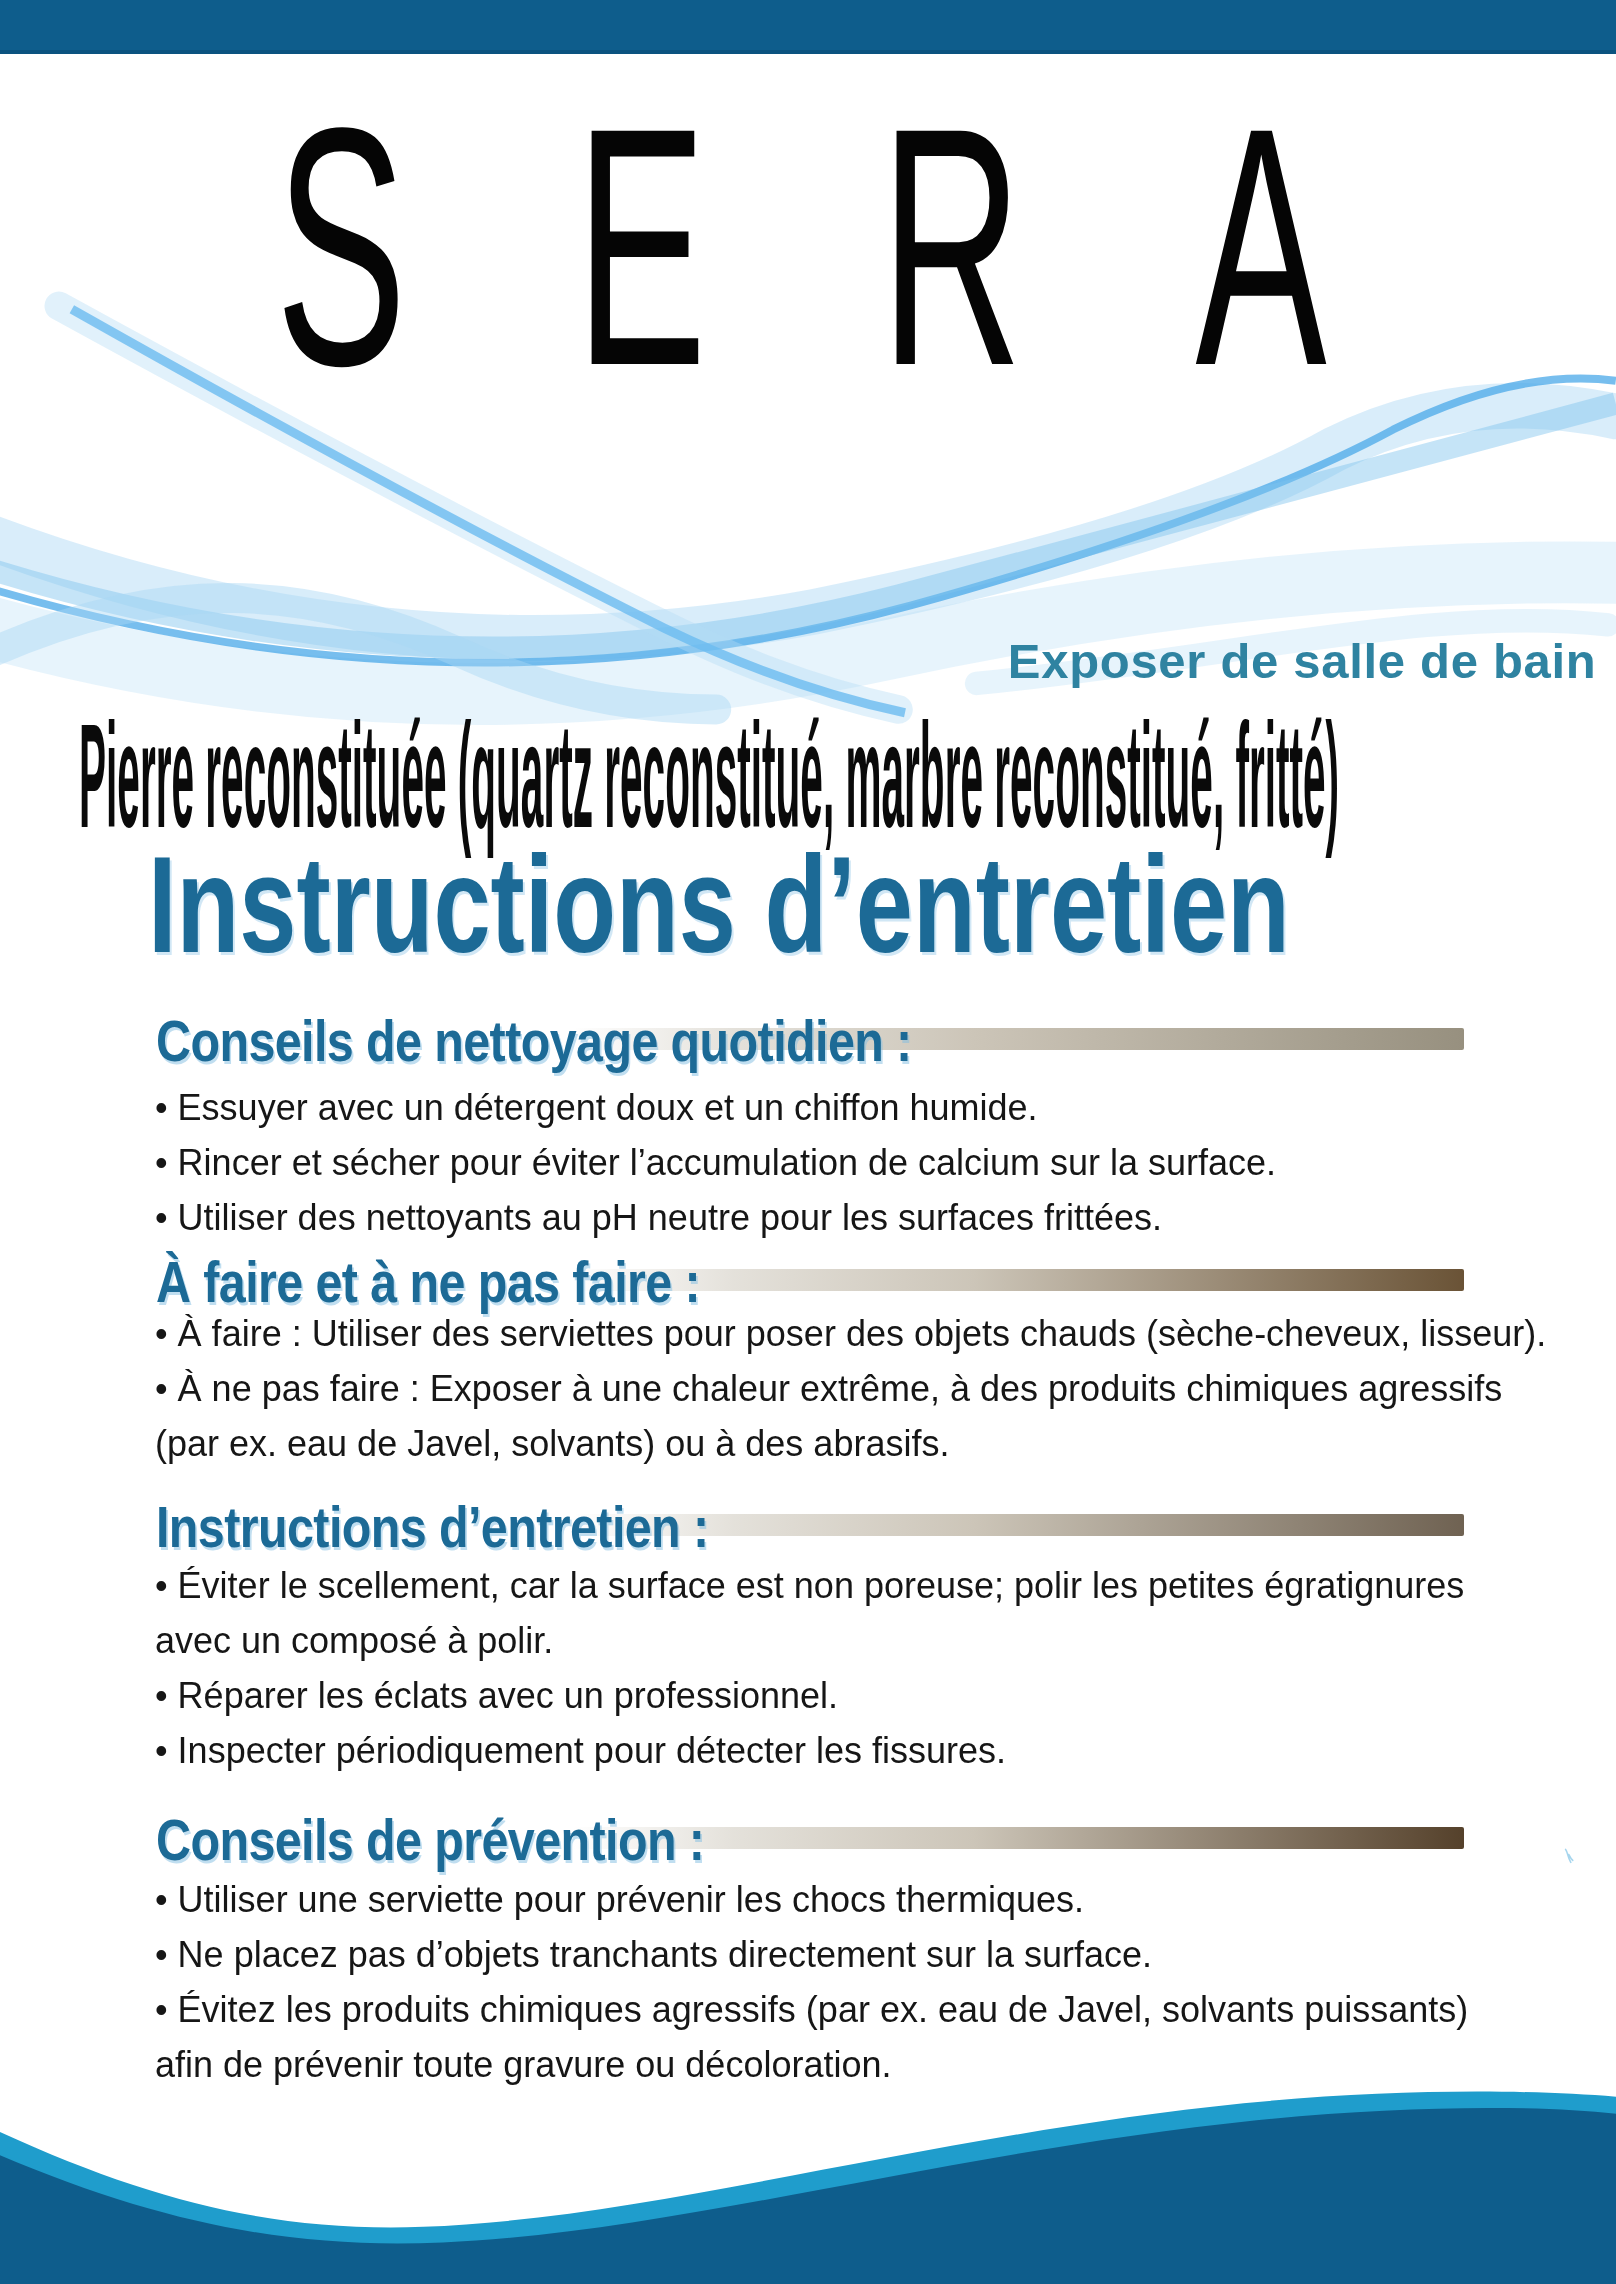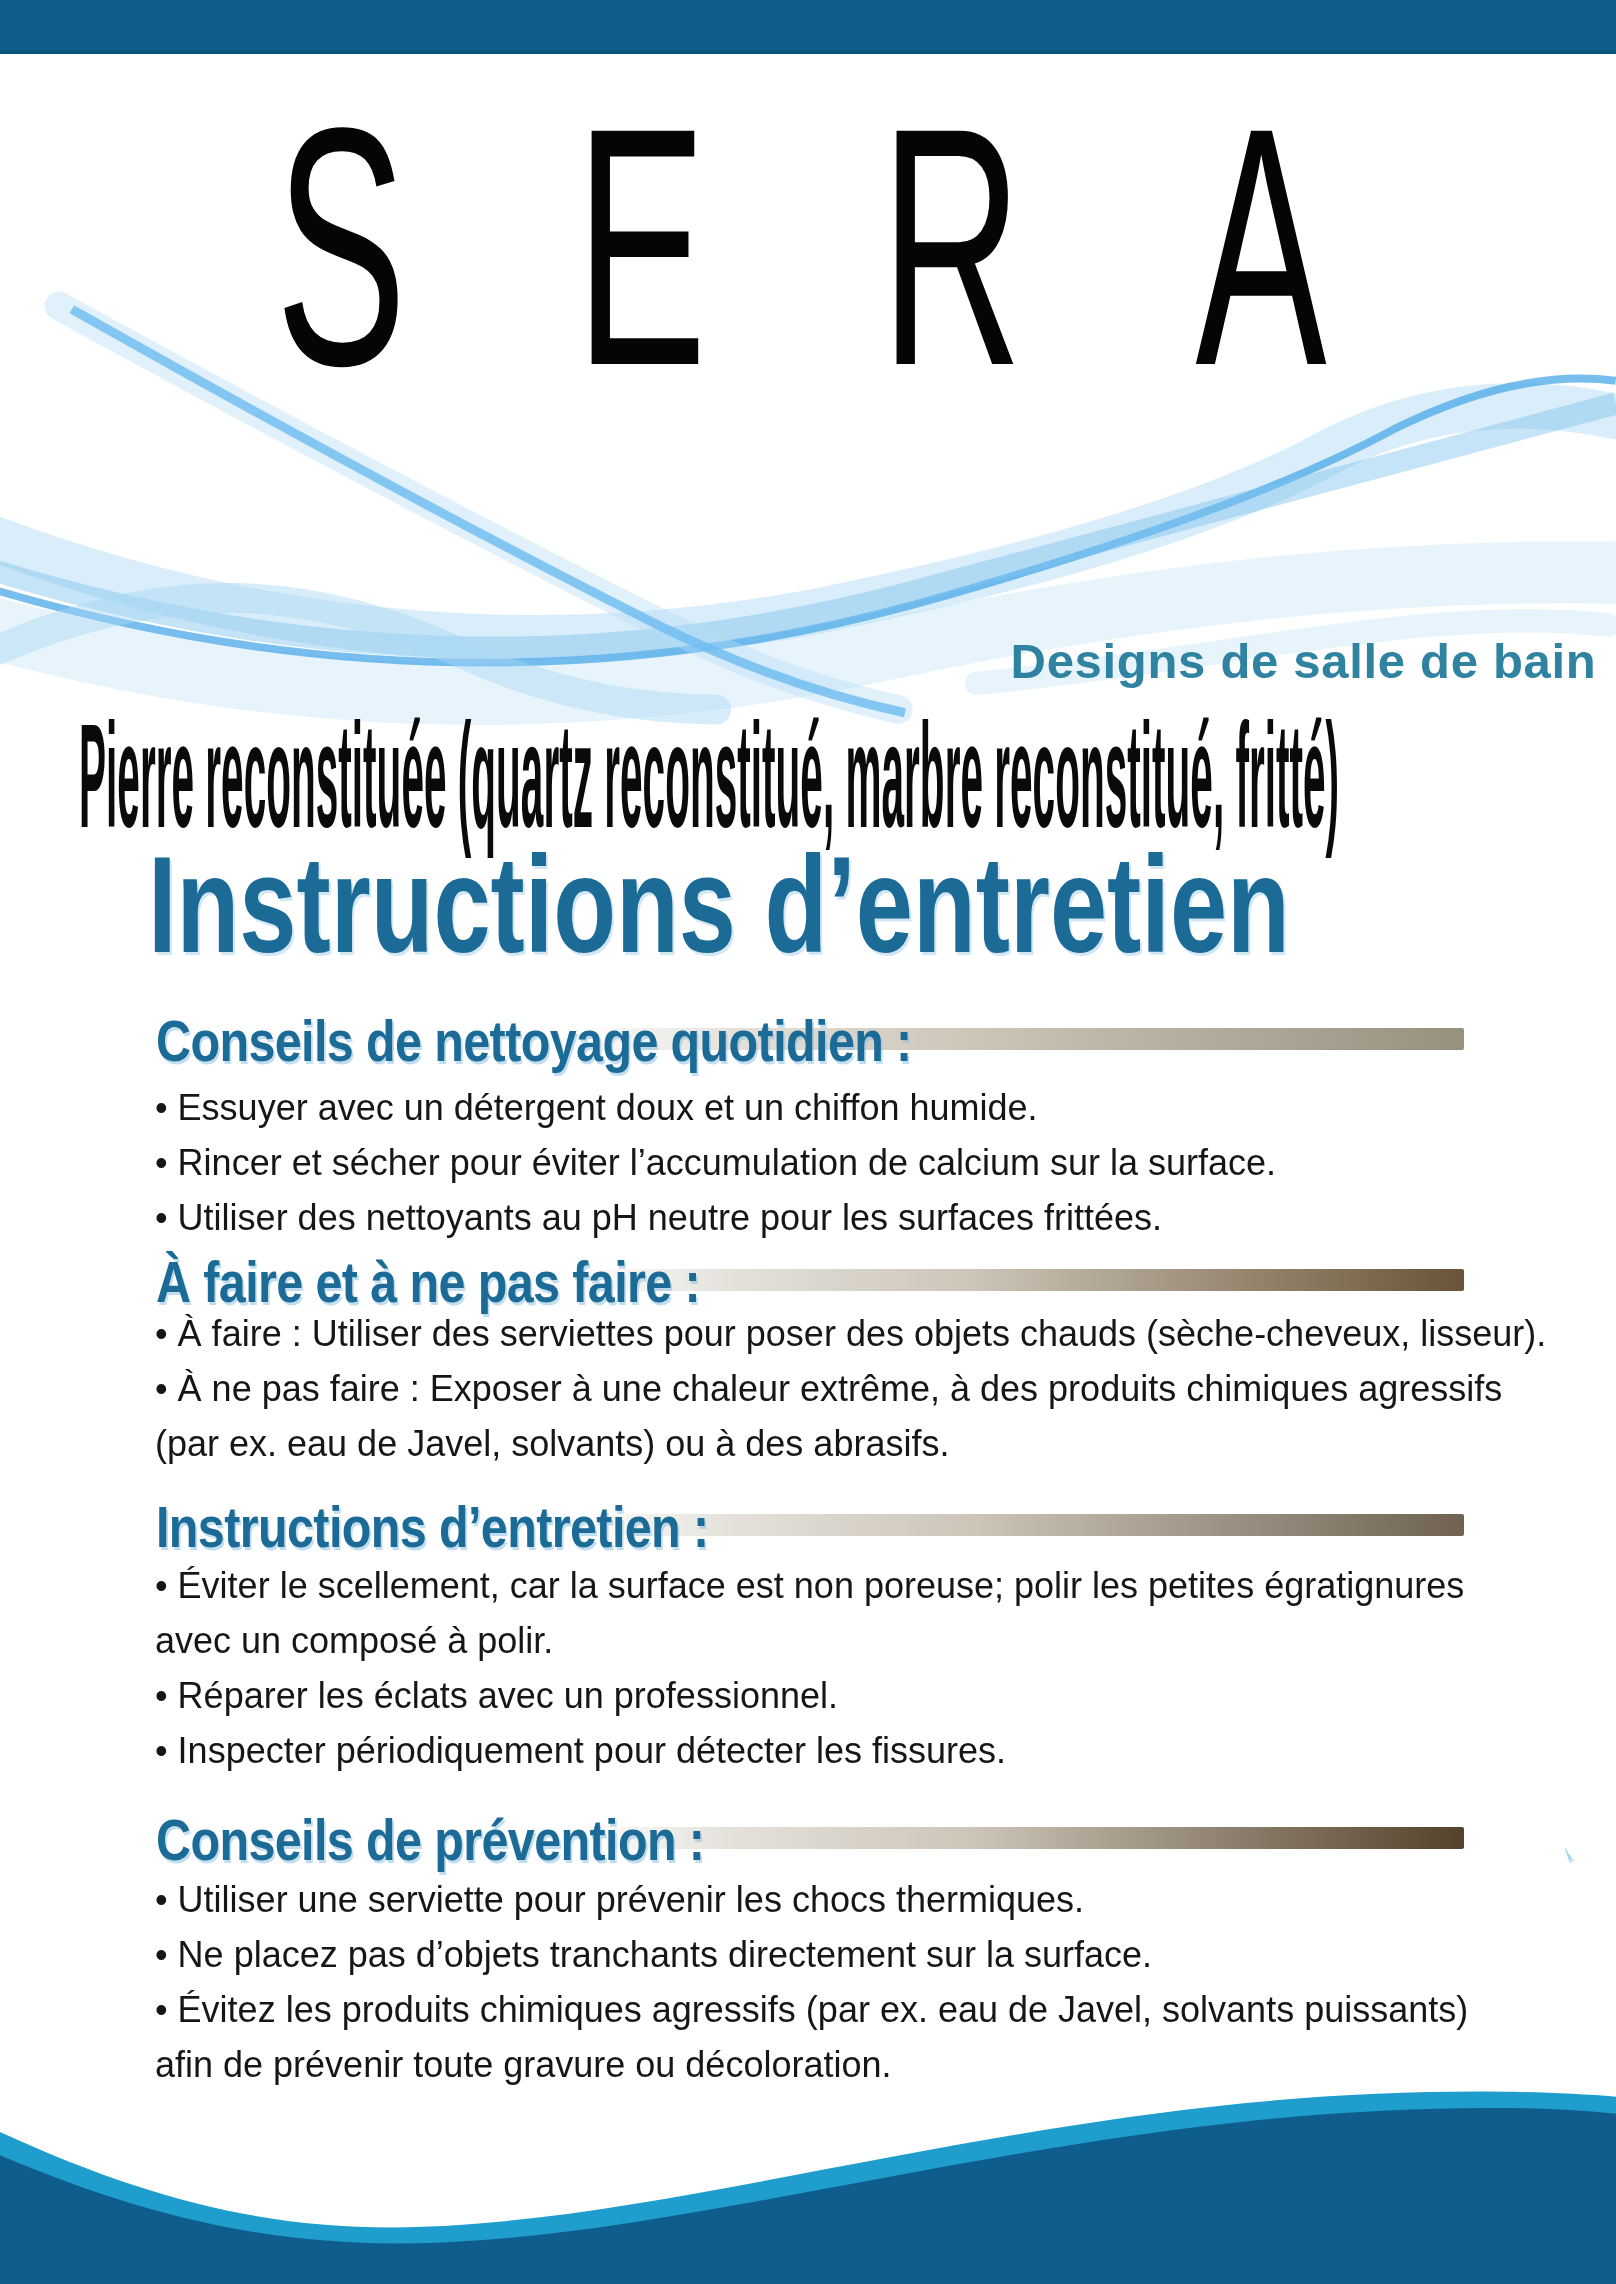--- a/index.html
+++ b/index.html
@@ -66,21 +66,21 @@
     <path d="M1500,1050 C1900,1010 2200,930 2470,960" fill="none" stroke="#cfe9fa" stroke-width="36" opacity="0.5" stroke-linecap="round"></path>
   </svg>
 
   <div class="brand">
       <span class="brand-letter">S</span>
       <span class="brand-letter">E</span>
       <span class="brand-letter">R</span>
       <span class="brand-letter">A</span>
     </div>
 
-  <div class="tagline">Designs de salle de bain</div>
+  <div class="tagline">Exposer de salle de bain</div>
 
   <div class="subtitle">Pierre reconstituée (quartz reconstitué, marbre reconstitué, fritté)</div>
 
   <div class="page-title">Instructions d’entretien</div>
 
   <div class="sections">
       <div class="section sec-0">
       <span class="sec-bar" style="background: linear-gradient(90deg, rgba(245, 244, 241, 0) 0%, rgba(210, 205, 194, 0.6) 18%, rgb(204, 197, 184) 45%, rgb(151, 144, 127) 100%);"></span>
       <span class="sec-heading">Conseils de nettoyage quotidien :</span>
       <ul class="sec-bullets">

